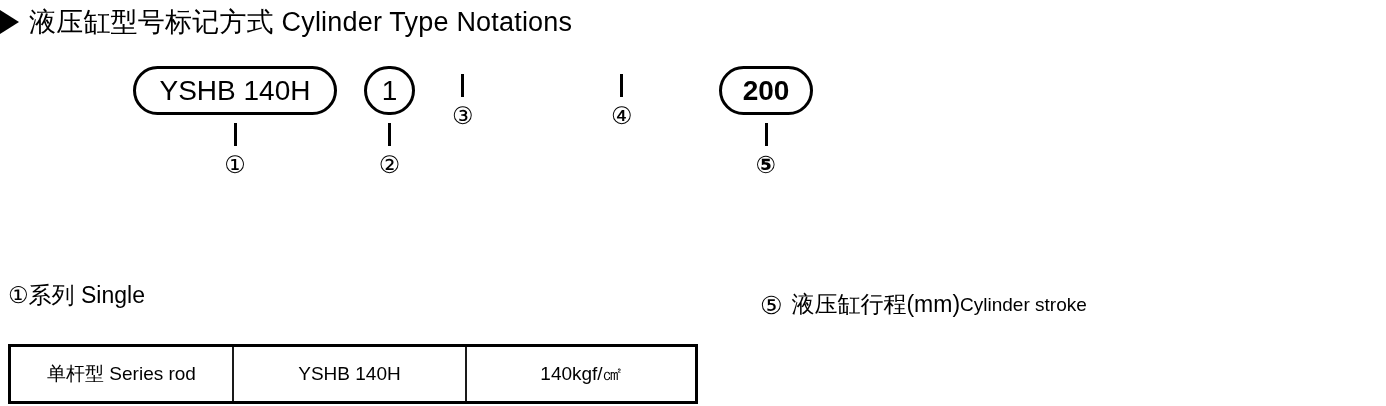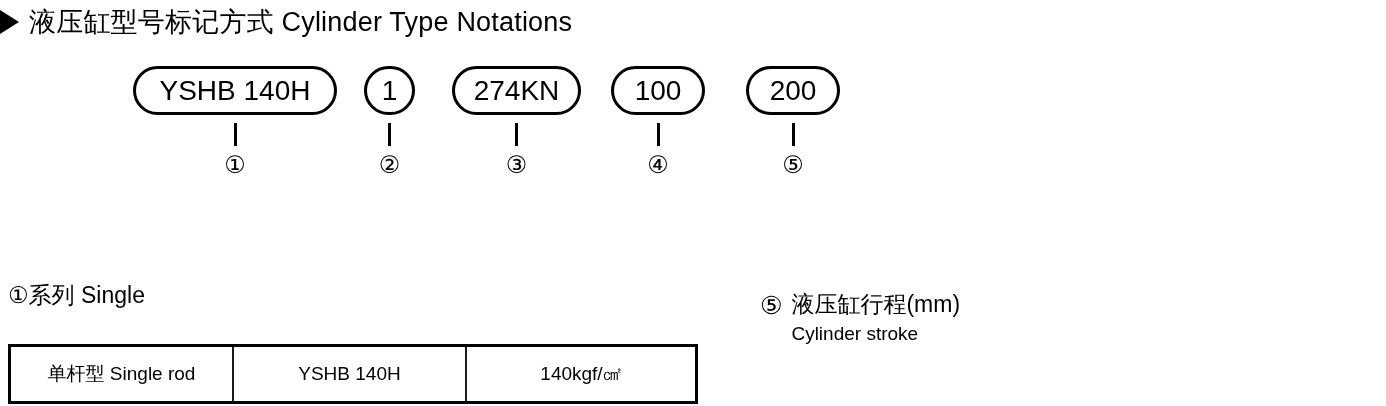--- a/index.html
+++ b/index.html
@@ -123,21 +123,21 @@
     display: flex;
     align-items: flex-start;
     gap: 9px;
   }
   .stroke-note .marker {
     font-size: 25px;
     line-height: 30px;
   }
   .stroke-note .lines {
     display: flex;
-    flex-direction: column;
+    flex-direction: row;
   }
   .stroke-note .l1 {
     font-size: 23px;
     line-height: 29px;
     white-space: nowrap;
   }
   .stroke-note .l2 {
     font-size: 19px;
     line-height: 30px;
     white-space: nowrap;
@@ -159,45 +159,43 @@
     <div class="circ-num">①</div>
   </div>
 
   <div class="capsule-group" style="left:364px;">
     <div class="capsule" style="width:51px;">1</div>
     <div class="tick"></div>
     <div class="circ-num">②</div>
   </div>
 
   <div class="capsule-group" style="left:452px;">
-    <div class="capsule" style="width:129px;">274KN</div>
     <div class="tick"></div>
     <div class="circ-num">③</div>
   </div>
 
   <div class="capsule-group" style="left:611px;">
-    <div class="capsule" style="width:94px;">100</div>
     <div class="tick"></div>
     <div class="circ-num">④</div>
   </div>
 
-  <div class="capsule-group" style="left:746px;">
+  <div class="capsule-group" style="left:719px;font-weight:bold;">
     <div class="capsule" style="width:94px;">200</div>
     <div class="tick"></div>
     <div class="circ-num">⑤</div>
   </div>
 
 </div>
 
 <div class="series-heading">①系列 Single</div>
 
 <table class="spec-table">
   <tbody>
     <tr>
-      <td class="c1">单杆型 Single rod</td>
+      <td class="c1">单杆型 Series rod</td>
       <td class="c2">YSHB 140H</td>
       <td class="c3">140kgf/㎠</td>
     </tr>
   </tbody>
 </table>
 
 <div class="stroke-note">
   <span class="marker">⑤</span>
   <span class="lines">
     <span class="l1">液压缸行程(mm)</span>

